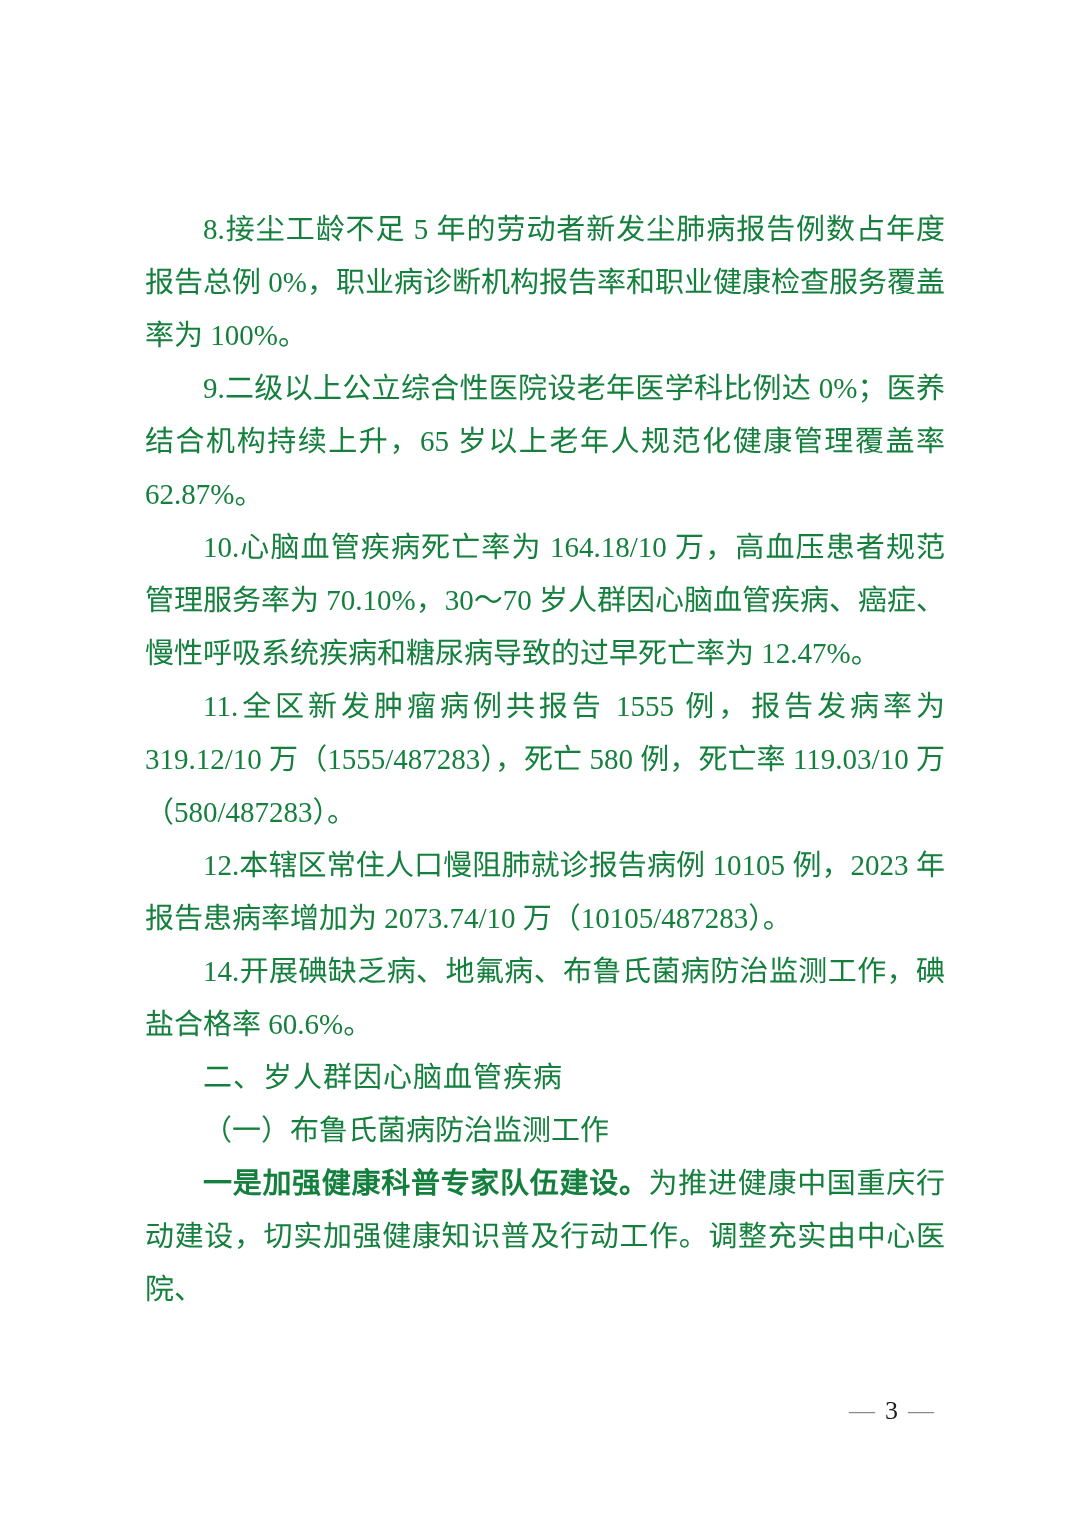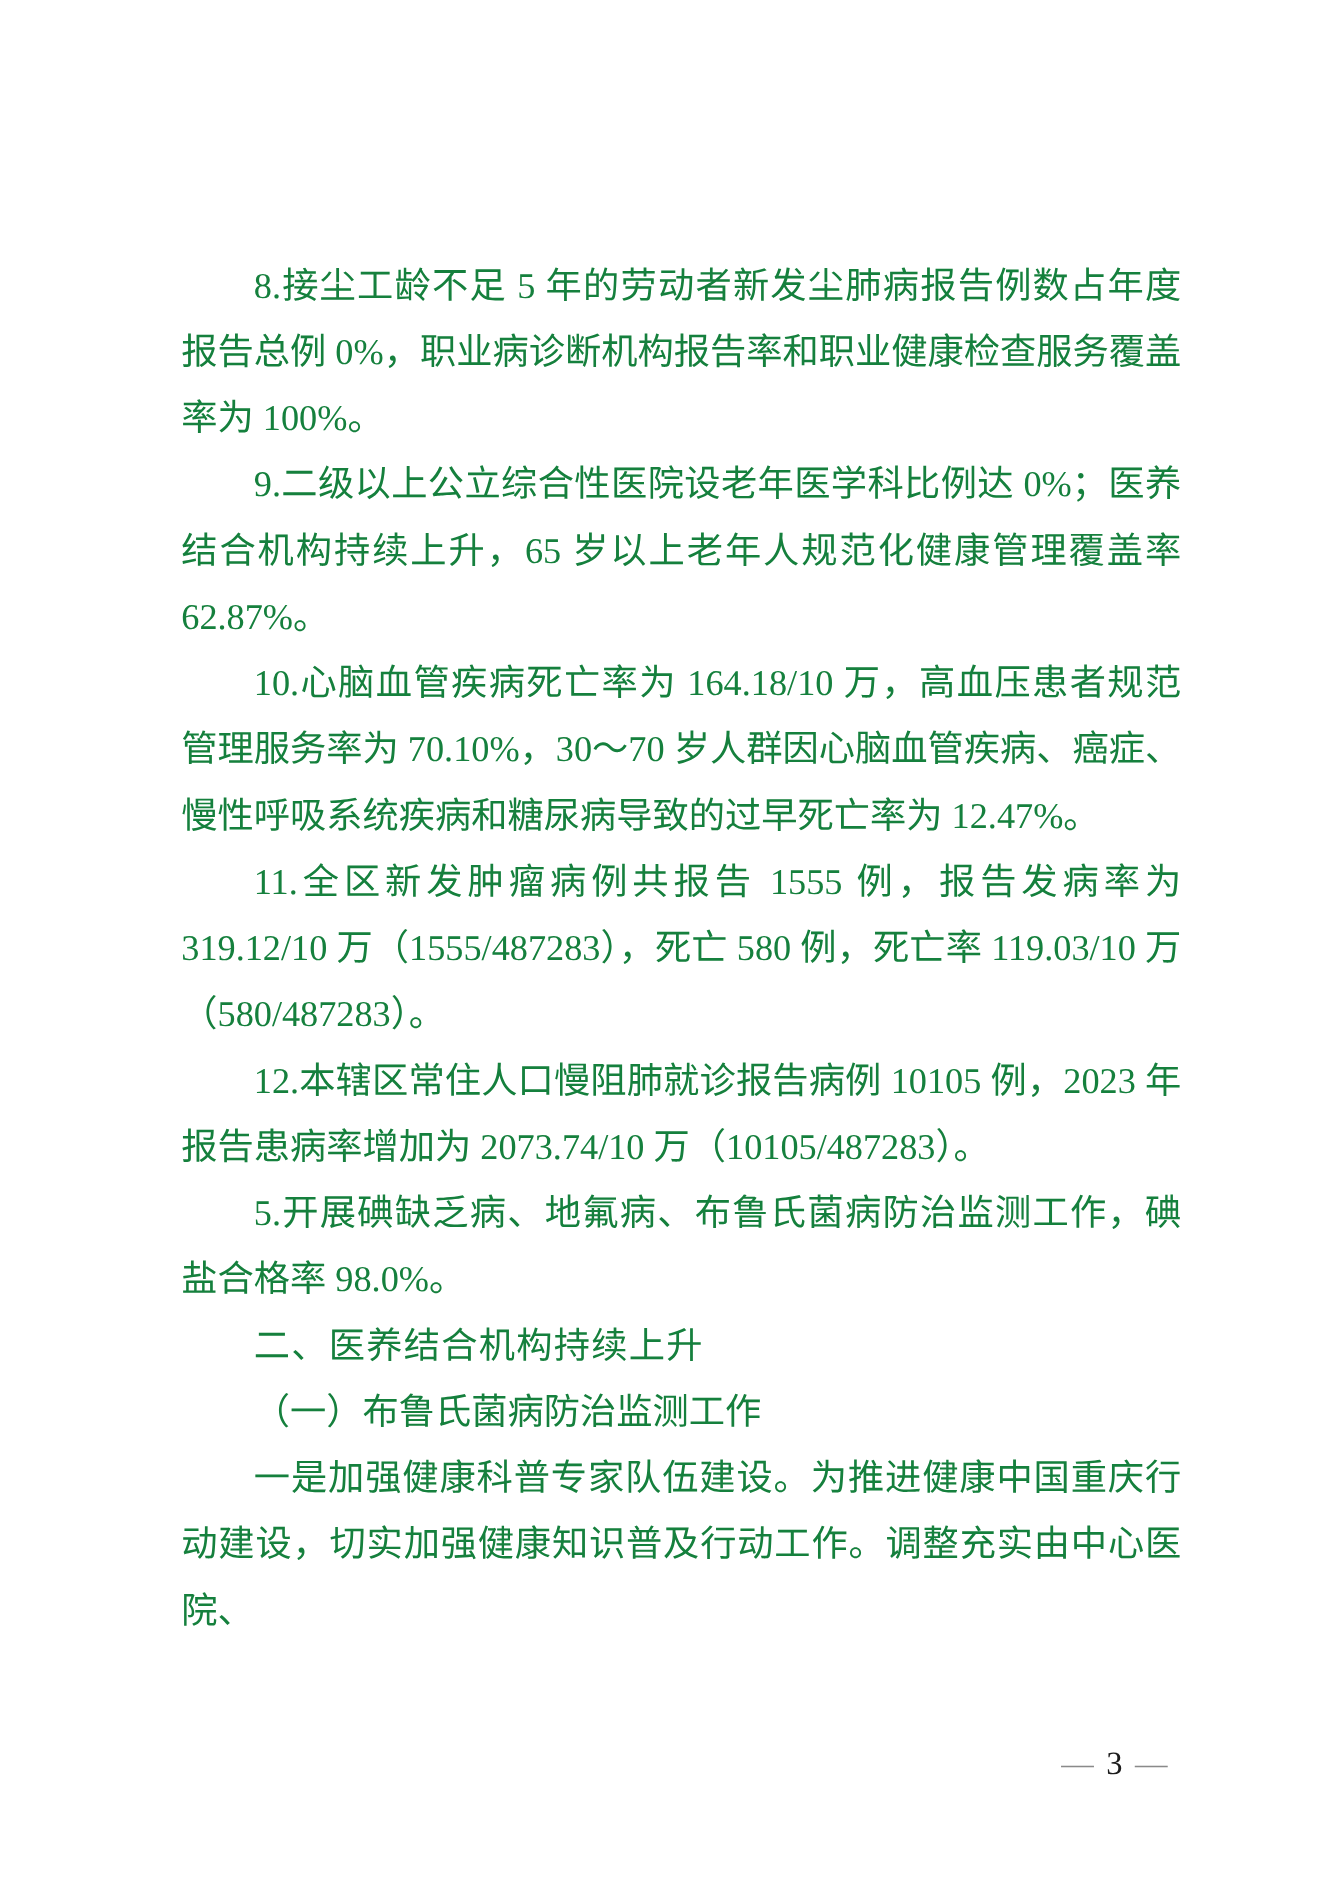--- a/index.html
+++ b/index.html
@@ -52,21 +52,21 @@
   
   .subsection-heading {
     font-family: "Liberation Serif", "DejaVu Serif", serif;
     font-weight: 600;
   }
   
   .para-kaiti {
     font-family: "Liberation Serif", "DejaVu Serif", serif;
   }
   .lead-phrase {
-    font-weight: 400;
+    font-weight: 700;
   }
   .page-footer {
     position: absolute;
     top: 1396px;
     right: 130px;
     font-size: 26px;
     line-height: 30px;
     color: #222222;
     white-space: nowrap;
   }
@@ -89,23 +89,23 @@
 
     <p class="para-body">9.二级以上公立综合性医院设老年医学科比例达 0%；医养结合机构持续上升，65 岁以上老年人规范化健康管理覆盖率 62.87%。</p>
 
     <p class="para-body">10.心脑血管疾病死亡率为 164.18/10 万，高血压患者规范管理服务率为 70.10%，30～70 岁人群因心脑血管疾病、癌症、慢性呼吸系统疾病和糖尿病导致的过早死亡率为 12.47%。</p>
 
     <p class="para-body">11.全区新发肿瘤病例共报告 1555 例，报告发病率为 319.12/10 万（1555/487283），死亡 580 例，死亡率 119.03/10 万（580/487283）。</p>
 
     <p class="para-body">12.本辖区常住人口慢阻肺就诊报告病例 10105 例，2023 年报告患病率增加为 2073.74/10 万（10105/487283）。</p>
 
 
-    <p class="para-body">5.开展碘缺乏病、地氟病、布鲁氏菌病防治监测工作，碘盐合格率 98.0%。</p>
+    <p class="para-body">14.开展碘缺乏病、地氟病、布鲁氏菌病防治监测工作，碘盐合格率 60.6%。</p>
 
-    <h2 class="section-heading">二、医养结合机构持续上升</h2>
+    <h2 class="section-heading">二、岁人群因心脑血管疾病</h2>
 
     <h3 class="subsection-heading">（一）布鲁氏菌病防治监测工作</h3>
 
     <p class="para-kaiti"><span class="lead-phrase">一是加强健康科普专家队伍建设。</span><span>为推进健康中国重庆行动建设，切实加强健康知识普及行动工作。调整充实由中心医院、</span></p>
 
   </div>
 
   <div class="page-footer"><span class="dash">—</span><span class="num">3</span><span class="dash">—</span></div>
 
 </div>

